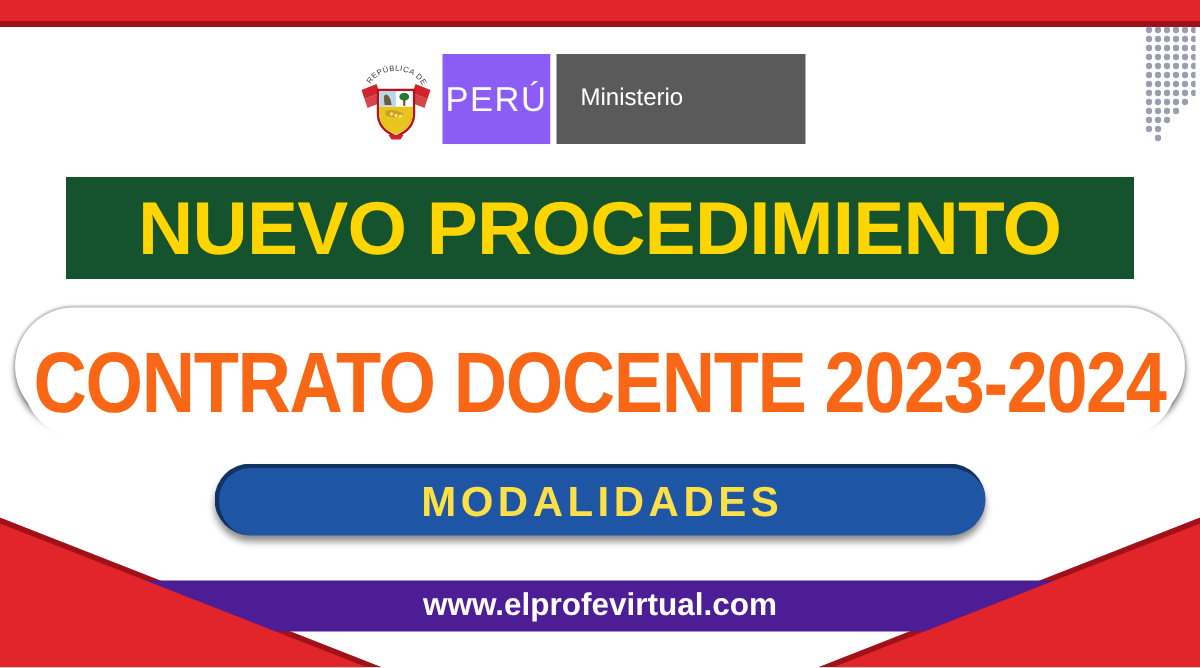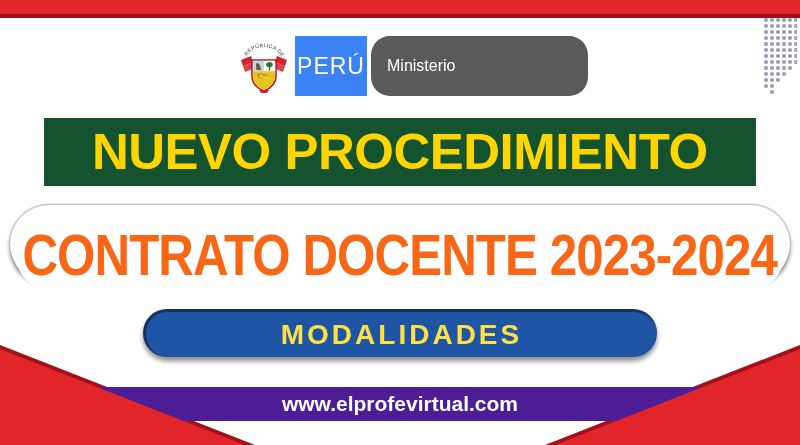--- a/index.html
+++ b/index.html
@@ -57,46 +57,45 @@
   }
   .logo-shield {
     width: 62px;
     background: #ffffff;
     display: flex;
     align-items: center;
     justify-content: center;
   }
   .logo-peru {
     width: 72px;
-    background: #3b82f6;
+    background: #8b5cf6;
     display: flex;
     align-items: center;
     justify-content: center;
     color: #ffffff;
     font-size: 23px;
     letter-spacing: 1px;
     font-weight: 400;
   }
   .logo-sep {
     width: 4px;
     background: #ffffff;
   }
   .logo-min {
-    width: 217px;
+    width: 166px;
     background: #5a5a5a;
     display: flex;
     flex-direction: column;
     justify-content: center;
     padding-left: 16px;
     box-sizing: border-box;
     color: #ffffff;
     font-size: 16px;
     line-height: 1.25;
     font-weight: 400;
-    border-radius: 19px;
   }
 
   
   .band-black {
     position: absolute;
     left: 44px;
     top: 118px;
     width: 712px;
     height: 68px;
     background: #14532d;

